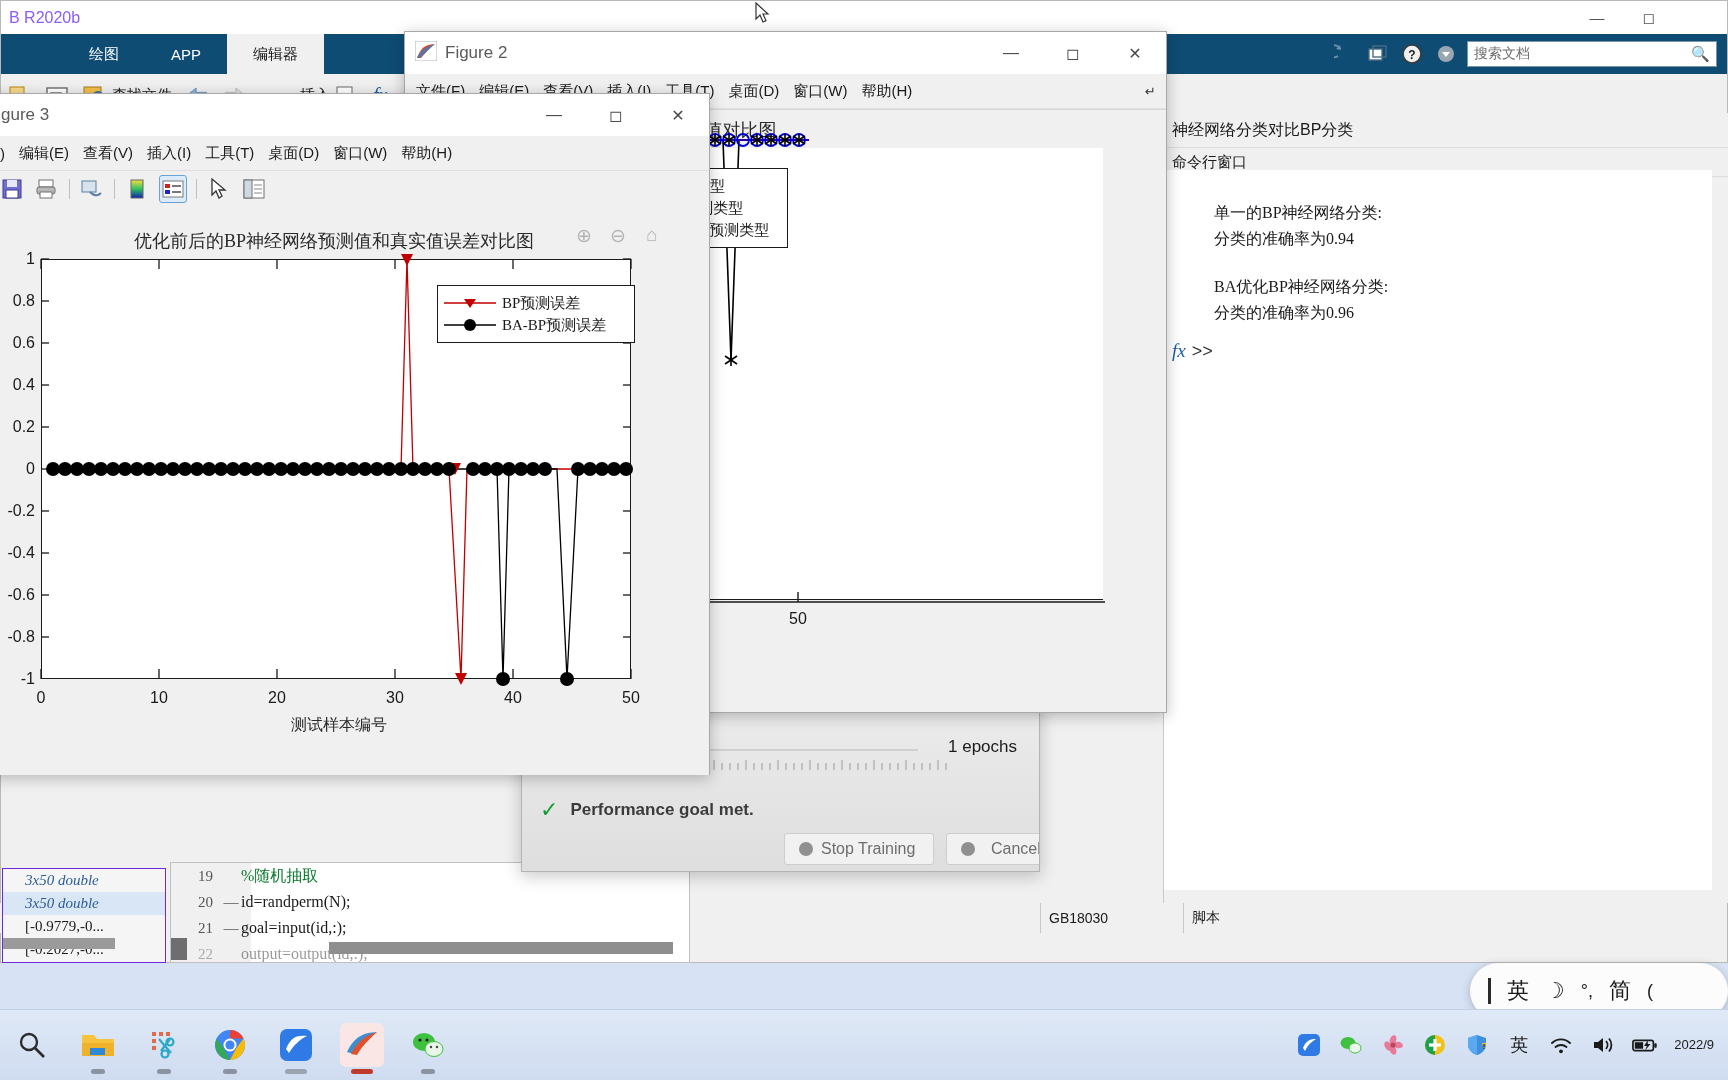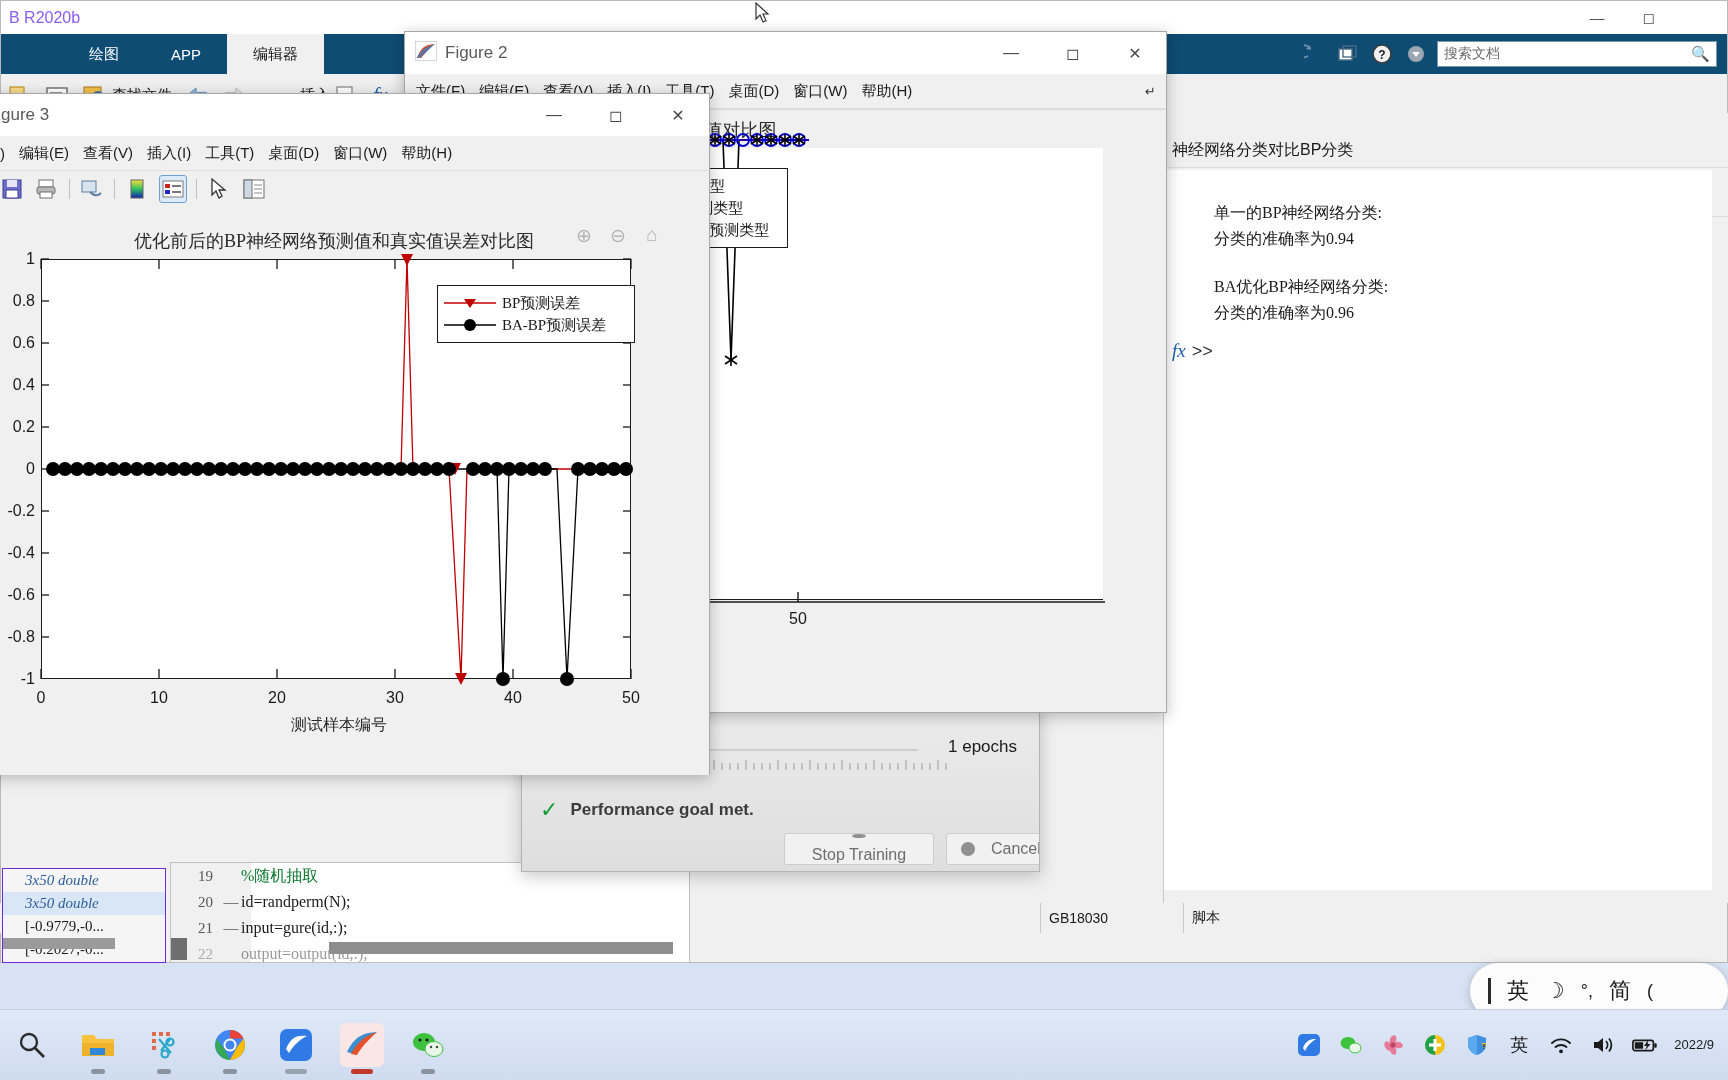--- a/index.html
+++ b/index.html
@@ -29,32 +29,32 @@
   #ml-title{height:33px;background:#ffffff;display:flex;align-items:center;}
   #ml-title .t{font-size:16px;color:#8b5cf6;padding-left:8px;}
   #ml-winbtns{margin-left:auto;display:flex;}
   #ml-winbtns div{width:52px;height:33px;display:flex;align-items:center;justify-content:center;
     font-size:15px;color:#555;}
   #ml-ribbonbar{height:40px;background:#0e4c74;display:flex;align-items:stretch;position:relative;}
   .rib-tab{color:#ffffff;font-size:15px;display:flex;align-items:center;padding:0 26px;}
   .rib-tab.sel{background:#f0f0f0;color:#1a1a1a;}
   #ml-search-wrap{margin-left:auto;display:flex;align-items:center;gap:8px;padding-right:10px;}
   .hdr-ico{width:26px;height:26px;display:flex;align-items:center;justify-content:center;}
-  #ml-search{width:280px;height:26px;background:#fff;border:1px solid #7a96ad;
+  #ml-search{width:250px;height:26px;background:#fff;border:1px solid #7a96ad;
     display:flex;align-items:center;padding:0 6px;box-sizing:border-box;}
   #ml-search .ph{font-size:14px;color:#6d6d6d;}
   #ml-search .mag{margin-left:auto;color:#16609e;font-size:15px;}
   #ml-toolbar{height:42px;background:#f0f0f0;border-bottom:1px solid #d8d8d8;
     display:flex;align-items:center;gap:12px;padding-left:6px;}
   .tbtn{display:flex;align-items:center;gap:5px;font-size:15px;color:#1a1a1a;}
   
   #right-panel{left:1163px;top:113px;width:564px;height:790px;background:#f0f0f0;
     border-left:1px solid #c8c8c8;}
   .rp-row{height:28px;display:flex;align-items:center;padding-left:8px;font-size:15px;
-    color:#1a1a1a;border-bottom:1px solid #dcdcdc;background:#f0f0f0;margin-top:20px;}
+    color:#1a1a1a;border-bottom:1px solid #dcdcdc;background:#f0f0f0;}
   #cmd-window{position:absolute;left:0;top:57px;width:548px;height:720px;background:#fff;}
   .cmdline{font-family:"Liberation Serif","DejaVu Serif",serif;font-size:16px;color:#1a1a1a;
     padding-left:50px;line-height:26px;white-space:pre;}
   .cmd-spacer{height:22px;}
   #cmd-prompt{display:flex;align-items:center;gap:6px;padding-left:8px;margin-top:14px;}
   #cmd-prompt .fx{font-style:italic;font-size:19px;color:#1b5fa8;font-family:"Liberation Serif",serif;}
   #cmd-prompt .gt{font-size:18px;color:#333;}
   
   #fig2{left:404px;top:31px;width:763px;height:682px;background:#f0f0f0;
     border:1px solid #a8a8a8;box-shadow:0 3px 14px rgba(0,0,0,.25);box-sizing:border-box;}
@@ -273,21 +273,21 @@
       <span class="ctext comment">%随机抽取</span>
     </div>
     <div class="crow">
       <span class="cnum">20</span>
       <span class="cmark">—</span>
       <span class="ctext">id=randperm(N);</span>
     </div>
     <div class="crow">
       <span class="cnum">21</span>
       <span class="cmark">—</span>
-      <span class="ctext">input=gure(id,:);</span>
+      <span class="ctext">goal=input(id,:);</span>
     </div>
     <div class="crow" style="opacity:.45">
       <span class="cnum">22</span>
       <span class="cmark"></span>
       <span class="ctext">output=output(id,:);</span>
     </div>
   </div>
   <div id="ed-scroll">
     <div class="left"></div>
     <div class="thumb"></div>
@@ -329,21 +329,21 @@
       <line x1="210" y1="4" x2="210" y2="11"></line>
         <line x1="218" y1="4" x2="218" y2="11"></line>
       <line x1="226" y1="1" x2="226" y2="11"></line>
         <line x1="234" y1="4" x2="234" y2="11"></line>
     </g>
   </svg>
   <div id="nn-goal">
     <span class="chk">✓</span>
     <span class="txt">Performance goal met.</span>
   </div>
-  <div class="nnbtn" style="left:262px;width:150px;flex-direction:column;">
+  <div class="nnbtn" style="left:262px;width:150px;">
     <span class="bdot"></span>
     <span class="blbl">Stop Training</span>
   </div>
   <div class="nnbtn" style="left:424px;width:120px;gap:16px;">
     <span class="bdot"></span>
     <span class="blbl">Cancel</span>
   </div>
 </div>
 
 <div class="abs" id="fig2">

